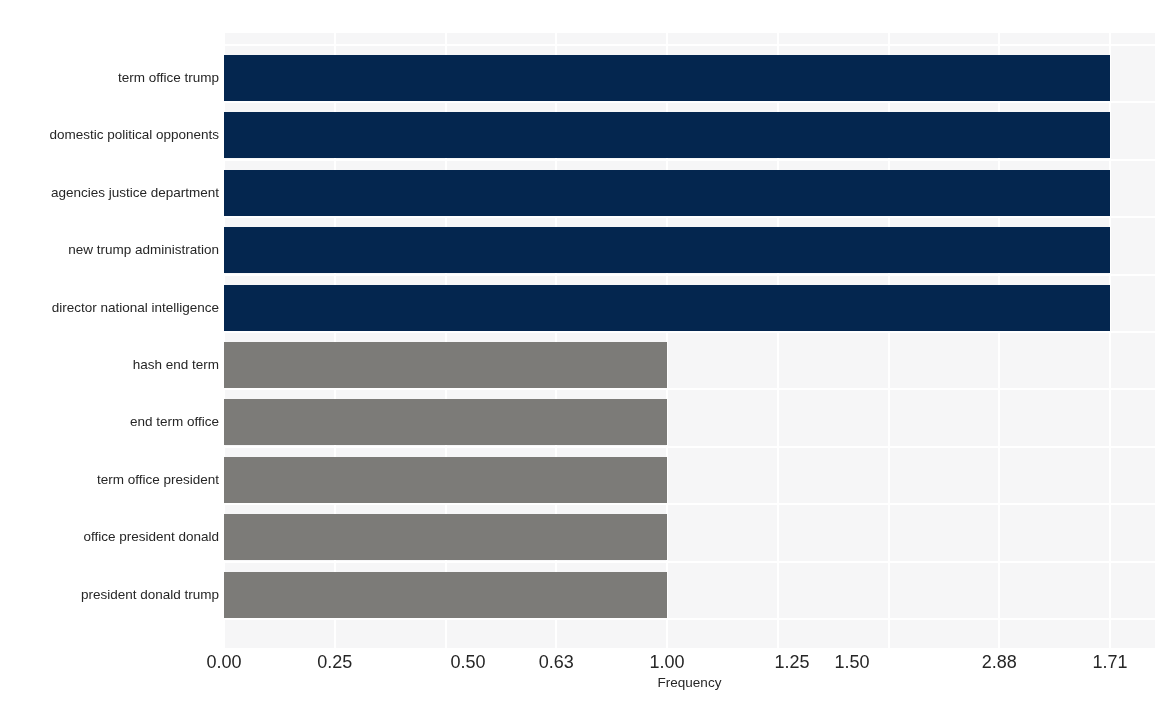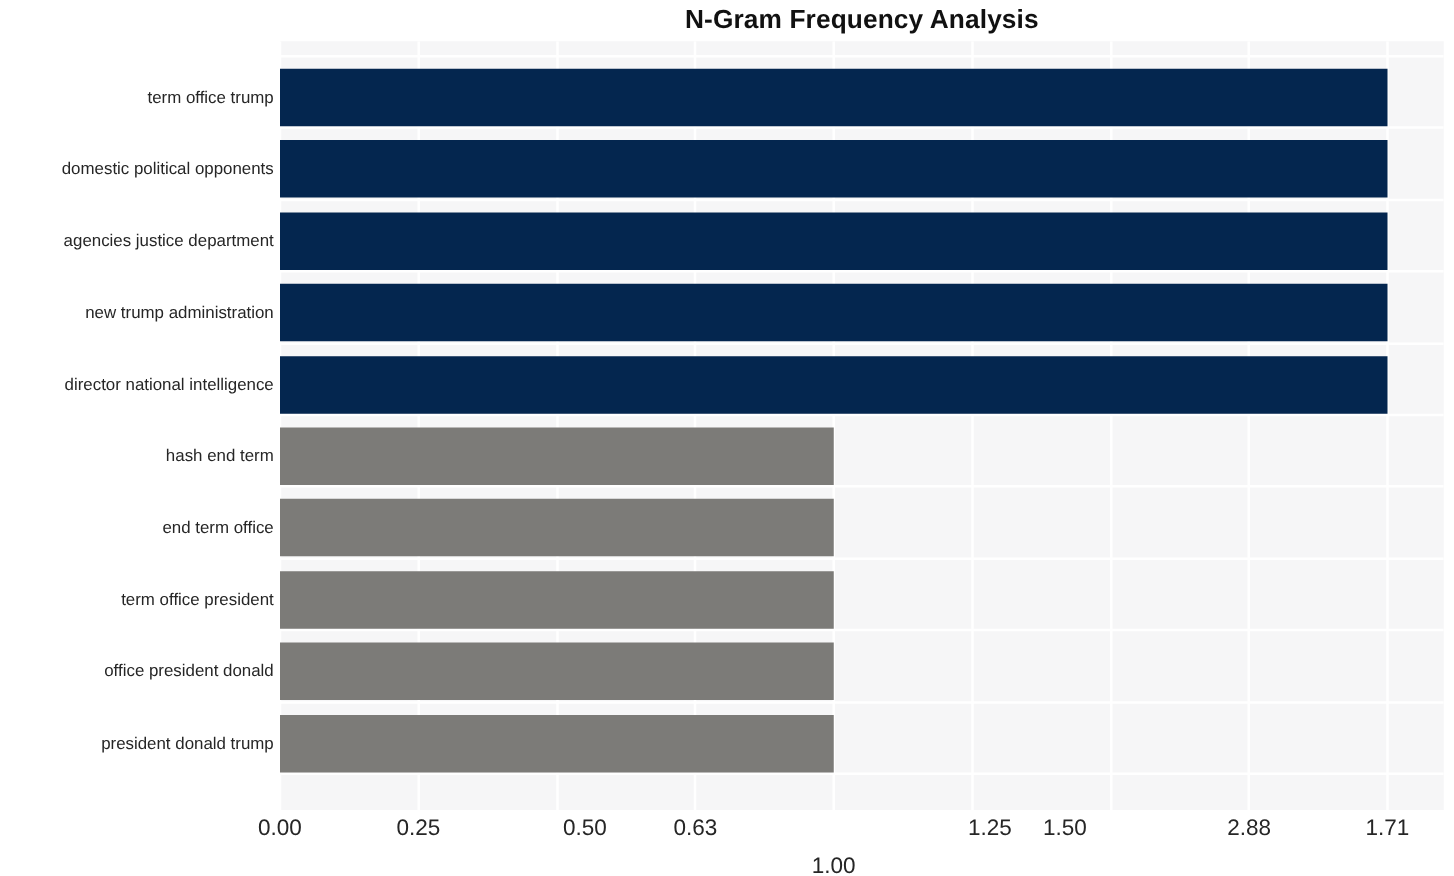--- a/index.html
+++ b/index.html
@@ -104,21 +104,20 @@
     font-size: 13.5px;
     color: #262626;
     white-space: nowrap;
   }
 </style>
 </head>
 <body>
 
 <div id="figure">
 
-  <div id="chart-title">N-Gram Frequency Analysis</div>
 
   <div id="plot-area">
     <div id="vgrid-layer">
         <div class="vgrid" style="left: -1px;"></div>
         <div class="vgrid" style="left: 109.75px;"></div>
         <div class="vgrid" style="left: 220.5px;"></div>
         <div class="vgrid" style="left: 331.25px;"></div>
         <div class="vgrid" style="left: 442px;"></div>
         <div class="vgrid" style="left: 552.75px;"></div>
         <div class="vgrid" style="left: 663.5px;"></div>
@@ -162,21 +161,22 @@
       <div class="ytick-label" style="top: 415.4px;">end term office</div>
       <div class="ytick-label" style="top: 472.8px;">term office president</div>
       <div class="ytick-label" style="top: 530.2px;">office president donald</div>
       <div class="ytick-label" style="top: 587.6px;">president donald trump</div>
     </div>
   <div id="xlabels-layer">
       <div class="xtick-label" style="left: 184px;">0.00</div>
       <div class="xtick-label" style="left: 294.75px;">0.25</div>
       <div class="xtick-label" style="left: 405.5px; text-align: right;">0.50</div>
       <div class="xtick-label" style="left: 516.25px;">0.63</div>
-      <div class="xtick-label" style="left: 627px; margin-top: 30px;">1.00</div>
+      <div class="xtick-label" style="left: 627px;">1.00</div>
       <div class="xtick-label" style="left: 752px;">1.25</div>
       <div class="xtick-label" style="left: 812px;">1.50</div>
       <div class="xtick-label" style="left: 959.25px;">2.88</div>
       <div class="xtick-label" style="left: 1070px;">1.71</div>
     </div>
 
+  <div id="xaxis-label">Frequency</div>
 
 </div>
 
 </body></html>

